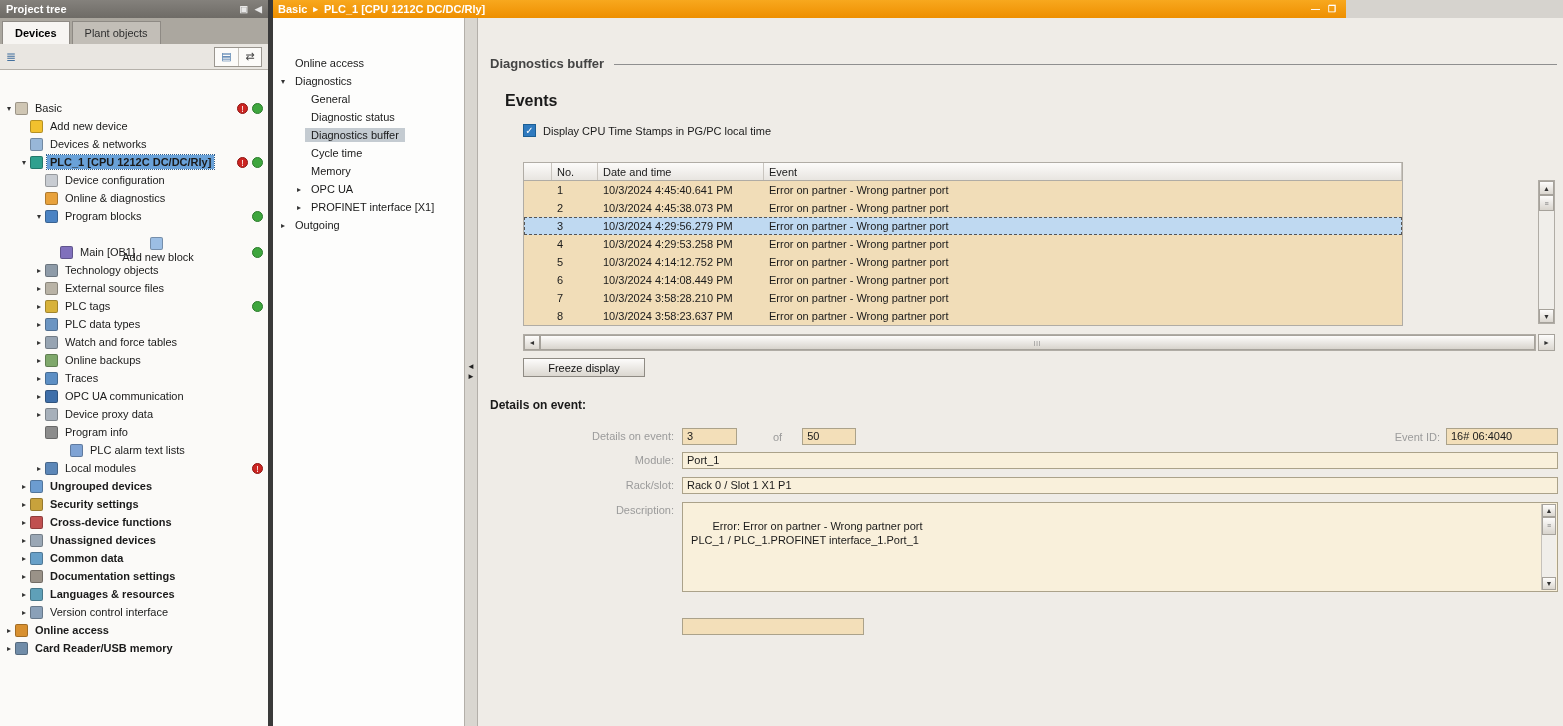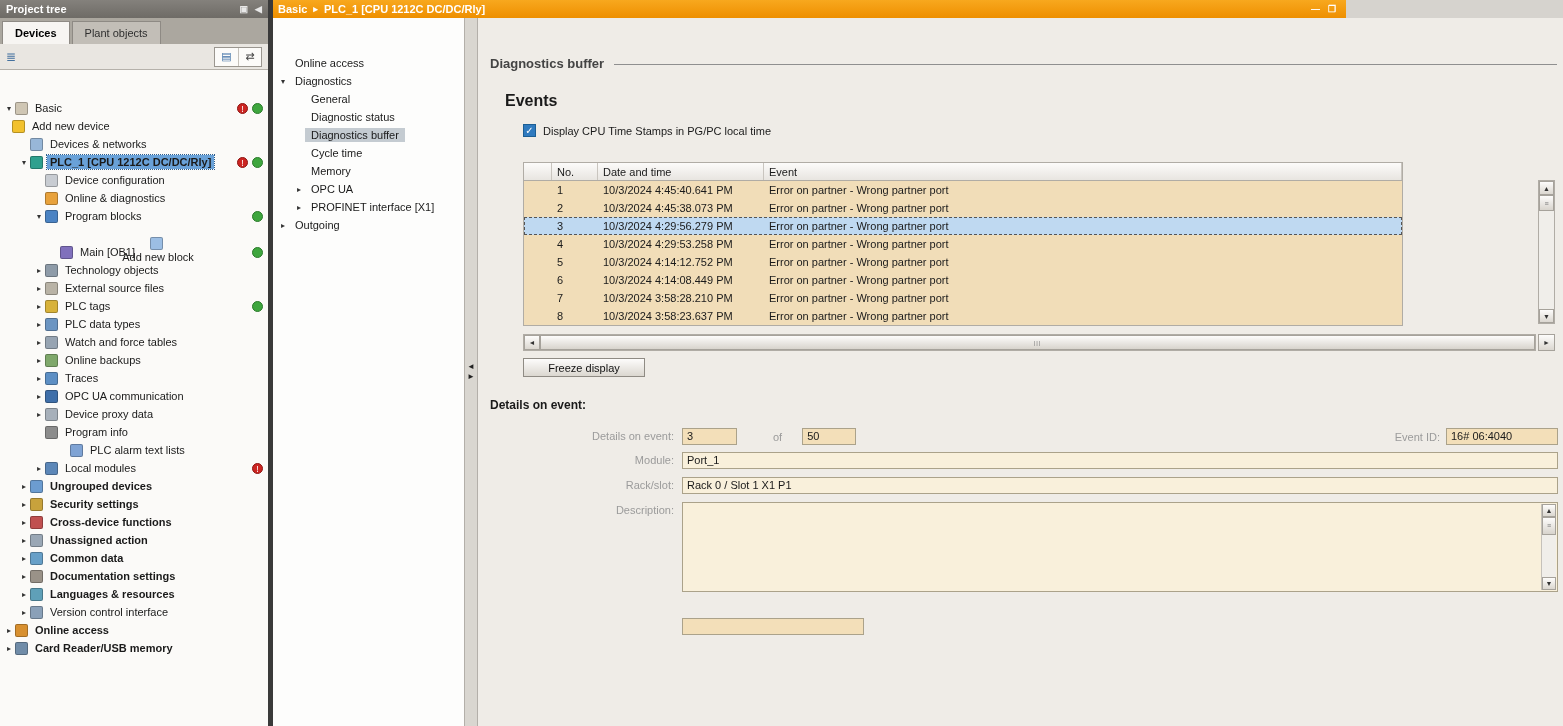--- a/index.html
+++ b/index.html
@@ -192,21 +192,21 @@
   <div class="treearea">
       <div class="trow" style="padding-left: 3px;">
         <span class="expander">▾</span>
         <span class="ti" data-icon="project-icon"></span>
         <span class="tlabel">Basic</span>
         <span class="badges">
           <span class="badge error"></span>
           <span class="badge ok"></span>
         </span>
       </div>
-      <div class="trow" style="">
+      <div class="trow" style="padding-left: 18px;">
         <span class="expander"></span>
         <span class="ti" data-icon="add-device-icon"></span>
         <span class="tlabel">Add new device</span>
       </div>
       <div class="trow" style="padding-left: 18px;">
         <span class="expander"></span>
         <span class="ti" data-icon="devices-networks-icon"></span>
         <span class="tlabel">Devices &amp; networks</span>
       </div>
       <div class="trow sel bold" style="padding-left: 18px;">
@@ -326,21 +326,21 @@
         <span class="tlabel">Security settings</span>
       </div>
       <div class="trow bold" style="padding-left: 18px;">
         <span class="expander">▸</span>
         <span class="ti" data-icon="cross-device-icon"></span>
         <span class="tlabel">Cross-device functions</span>
       </div>
       <div class="trow bold" style="padding-left: 18px;">
         <span class="expander">▸</span>
         <span class="ti" data-icon="unassigned-devices-icon"></span>
-        <span class="tlabel">Unassigned action</span>
+        <span class="tlabel">Unassigned devices</span>
       </div>
       <div class="trow bold" style="padding-left: 18px;">
         <span class="expander">▸</span>
         <span class="ti" data-icon="common-data-icon"></span>
         <span class="tlabel">Common data</span>
       </div>
       <div class="trow bold" style="padding-left: 18px;">
         <span class="expander">▸</span>
         <span class="ti" data-icon="doc-settings-icon"></span>
         <span class="tlabel">Documentation settings</span>
@@ -520,20 +520,22 @@
       <span class="flabel">Module:</span>
       <span class="fbox grow">Port_1</span>
     </div>
     <div class="frow mb8">
       <span class="flabel">Rack/slot:</span>
       <span class="fbox grow">Rack 0 / Slot 1 X1 P1</span>
     </div>
     <div class="frow top mb6">
       <span class="flabel">Description:</span>
       <div class="fbox grow multi">
+        <span style="white-space:pre-wrap">Error: Error on partner - Wrong partner port
+ PLC_1 / PLC_1.PROFINET interface_1.Port_1</span>
         <span class="inscroll">
           <span class="sbtn sa-up"></span>
           <span class="vthumb"></span>
           <span class="vtrack"></span>
           <span class="sbtn sa-down"></span>
         </span>
       </div>
     </div>
     <div class="frow mt26">
       <span class="flabel"></span>

